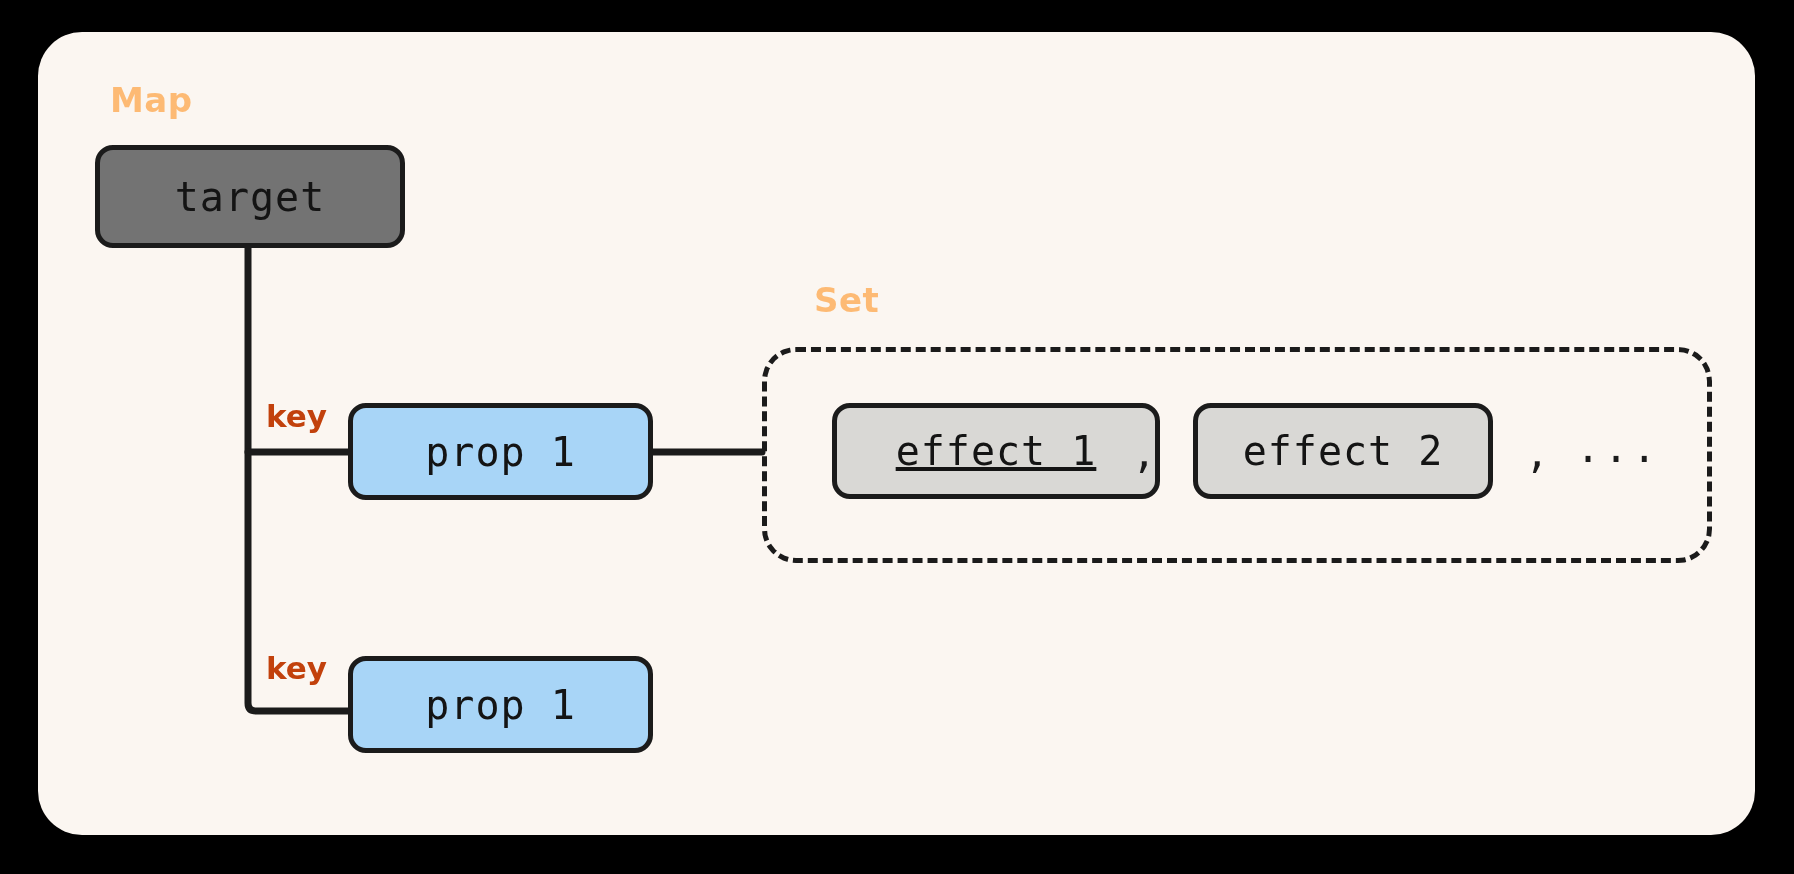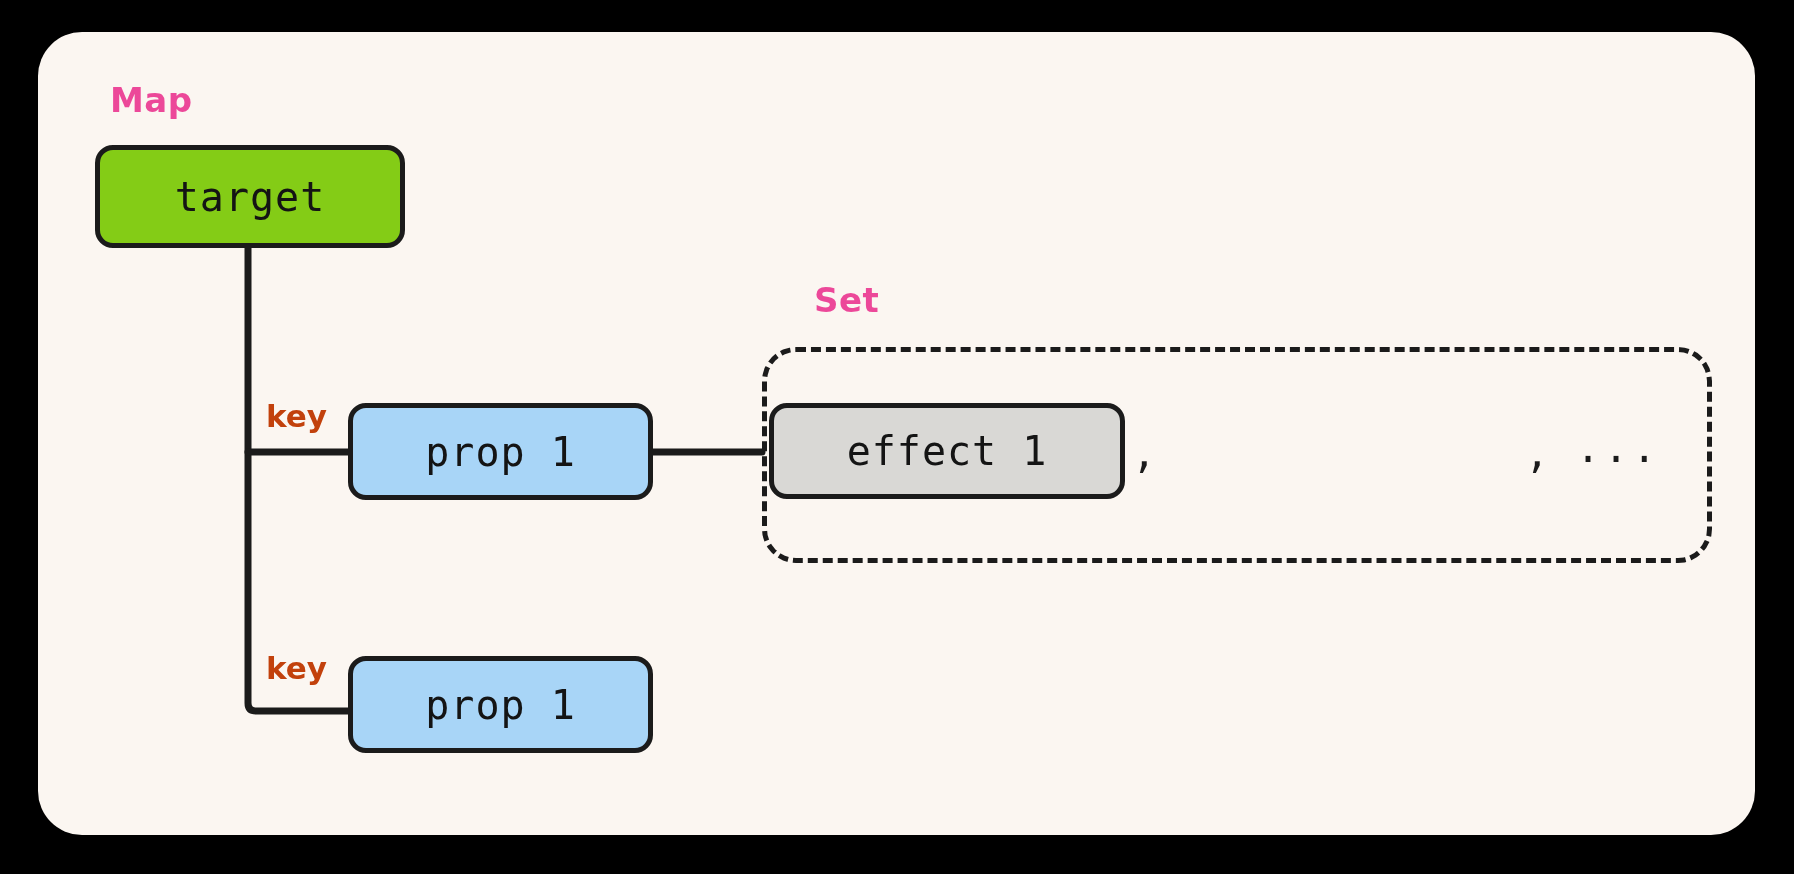--- a/index.html
+++ b/index.html
@@ -28,21 +28,21 @@
     top: 32px;
     width: 1717px;
     height: 803px;
     background: #fbf6f1;
     border-radius: 44px;
   }
 
   
   .group-label {
     position: absolute;
-    color: #ec4899;
+    color: #fdba74;
     font-family: "DejaVu Sans", sans-serif;
     font-size: 34px;
     font-weight: 700;
     letter-spacing: 0.5px;
     white-space: nowrap;
   }
   #label-map { left: 110px; top: 80px; }
   #label-set { left: 814px; top: 280px; }
 
   
@@ -71,21 +71,21 @@
     color: #141414;
     letter-spacing: 1px;
     white-space: nowrap;
   }
 
   #node-target {
     left: 95px;
     top: 145px;
     width: 310px;
     height: 103px;
-    background: #84cc16;
+    background: #737373;
   }
 
   #node-prop-1 {
     left: 348px;
     top: 403px;
     width: 305px;
     height: 97px;
     background: #a8d5f7;
   }
 
@@ -94,21 +94,21 @@
     top: 656px;
     width: 305px;
     height: 97px;
     background: #a8d5f7;
   }
 
   .effect-node {
     background: #d9d8d5;
     height: 96px;
   }
-  #node-effect-1 { left: 769px; top: 403px; width: 356px; }
+  #node-effect-1 { left: 832px; top: 403px; width: 328px; text-decoration: underline; }
   #node-effect-2 { left: 1193px; top: 403px; width: 300px; }
 
   
   #set-container {
     position: absolute;
     box-sizing: border-box;
     left: 762px;
     top: 347px;
     width: 950px;
     height: 216px;
@@ -161,20 +161,21 @@
   <div id="set-container"></div>
 
   <div class="node" id="node-target">target</div>
 
   <div class="node" id="node-prop-1">prop 1</div>
 
   <div class="node" id="node-prop-2">prop 1</div>
 
   <div class="node effect-node" id="node-effect-1">effect 1</div>
 
+  <div class="node effect-node" id="node-effect-2">effect 2</div>
 
   <div class="edge-label" id="key-1">key</div>
 
   <div class="edge-label" id="key-2">key</div>
 
   <div class="separator" id="sep-1">,</div>
 
   <div class="separator" id="sep-2">,</div>
 
   <div class="separator" id="ellipsis">...</div>

